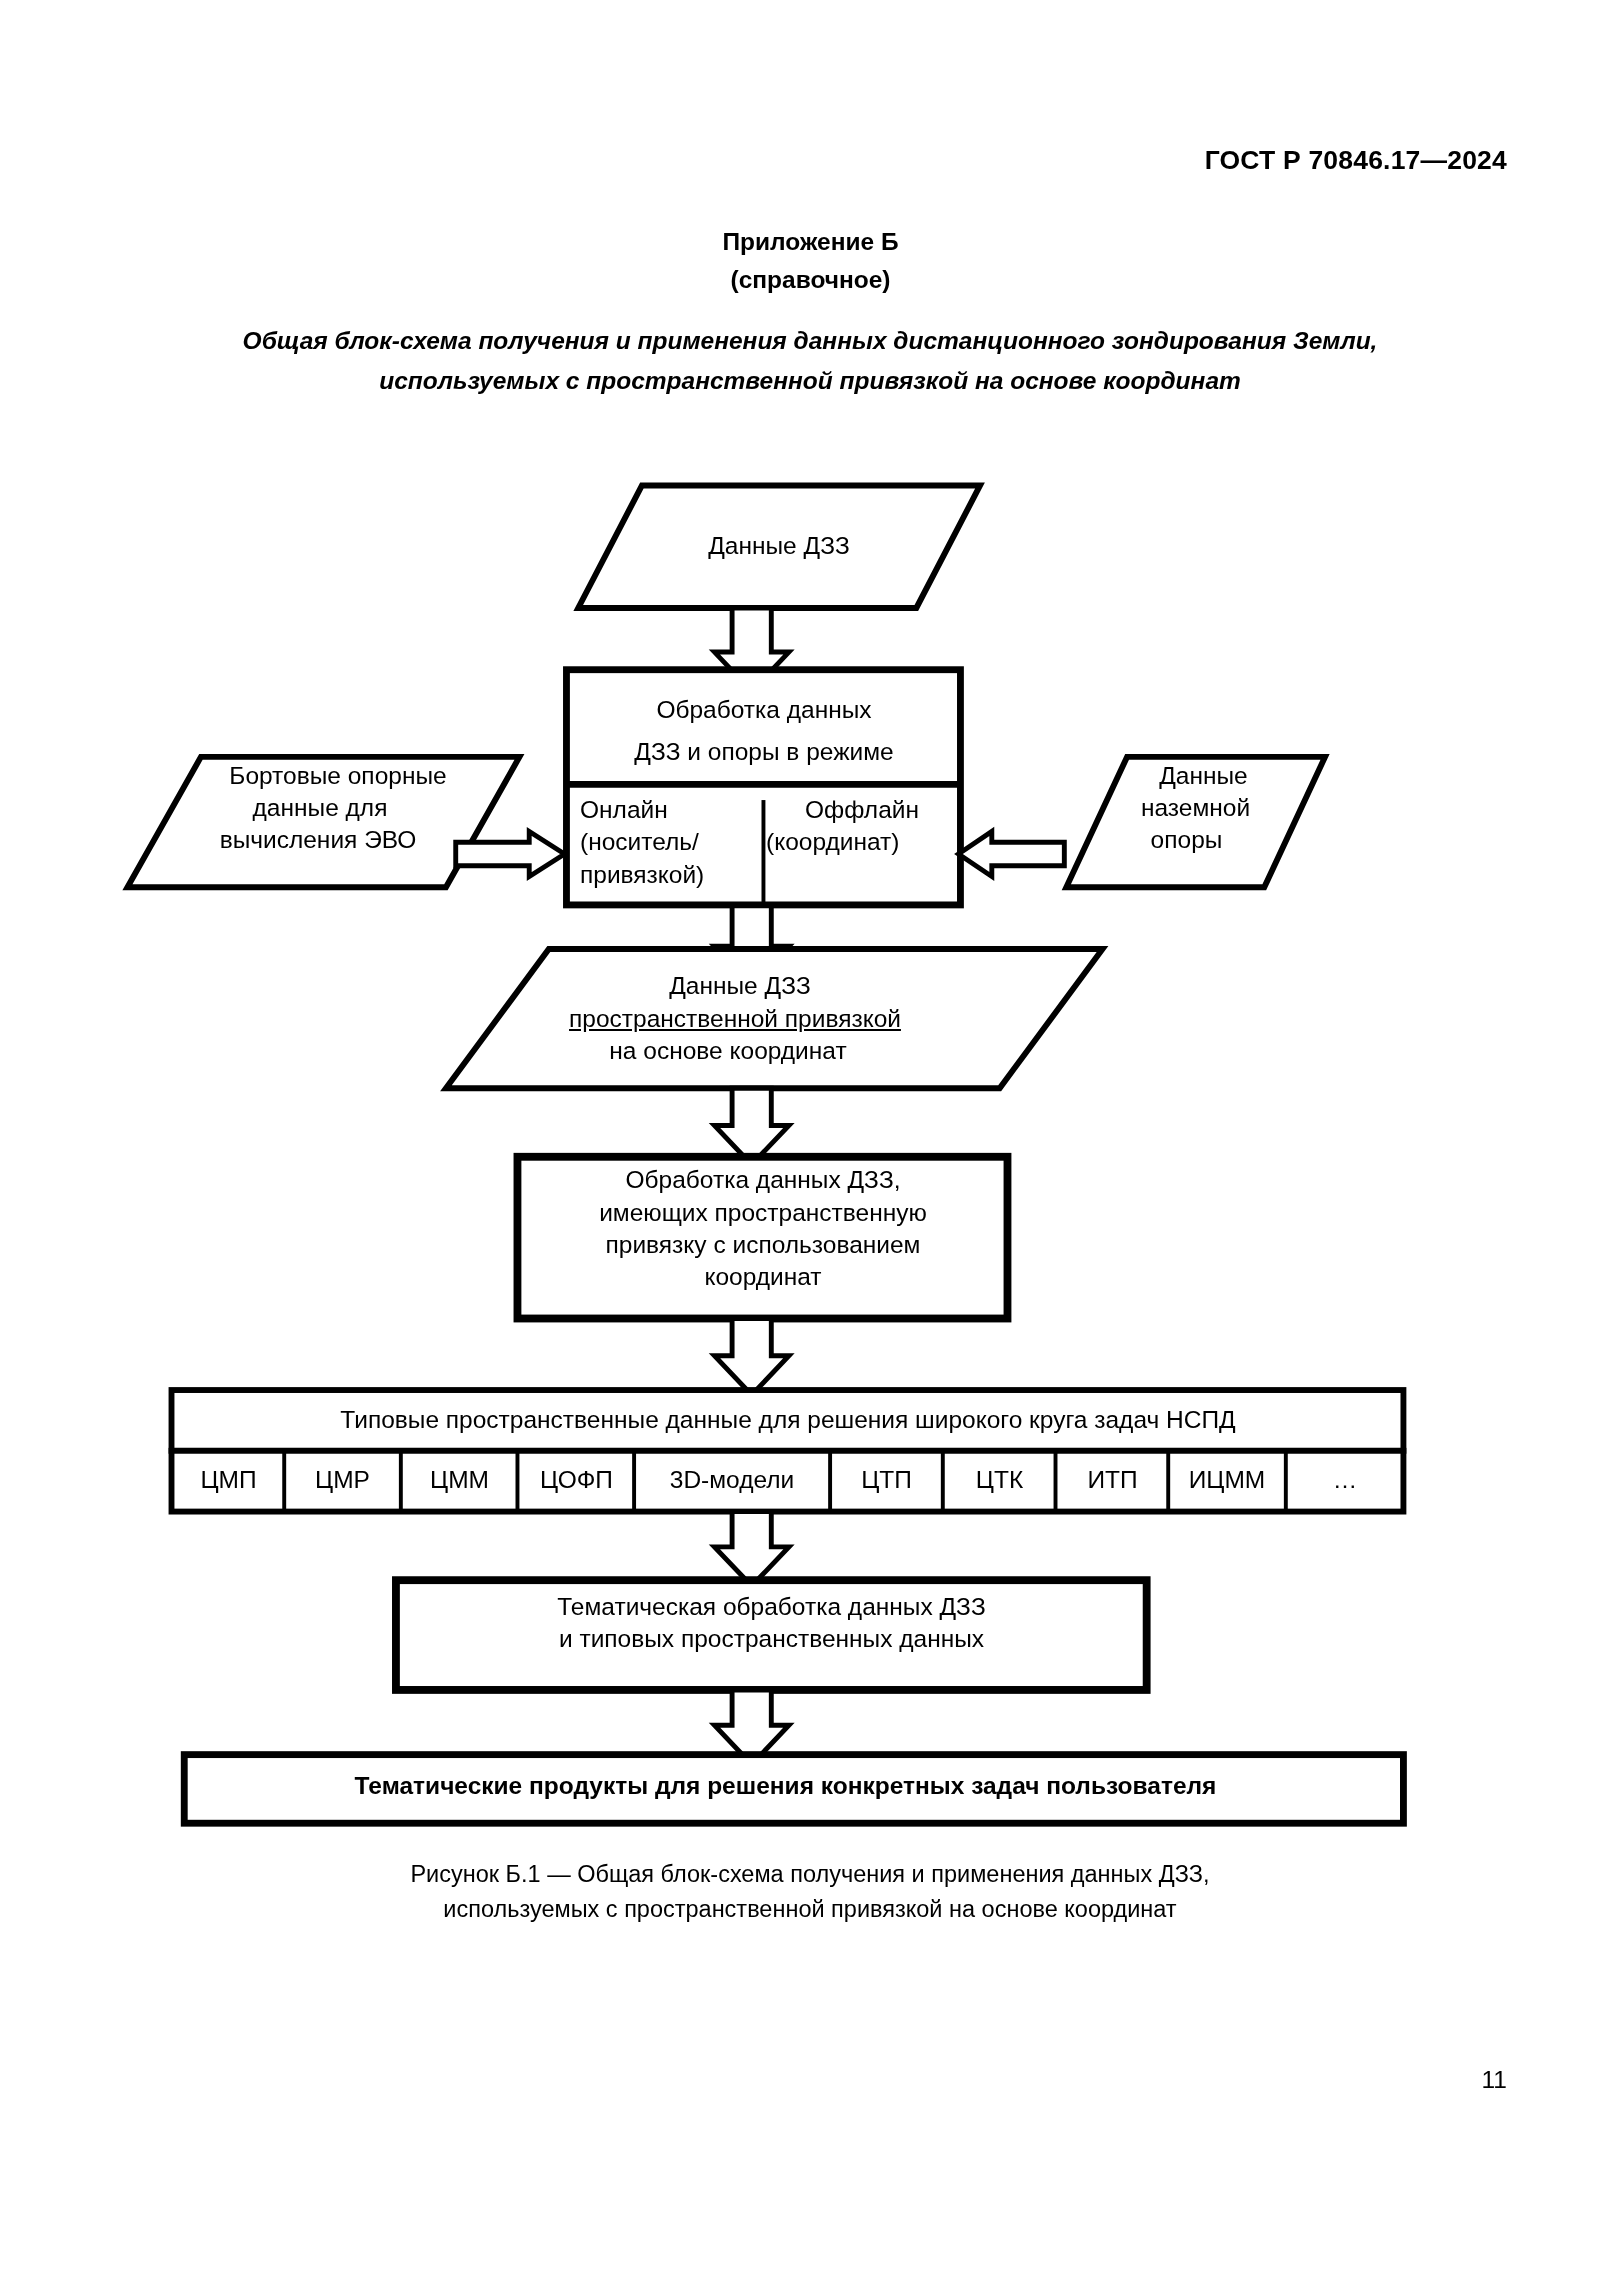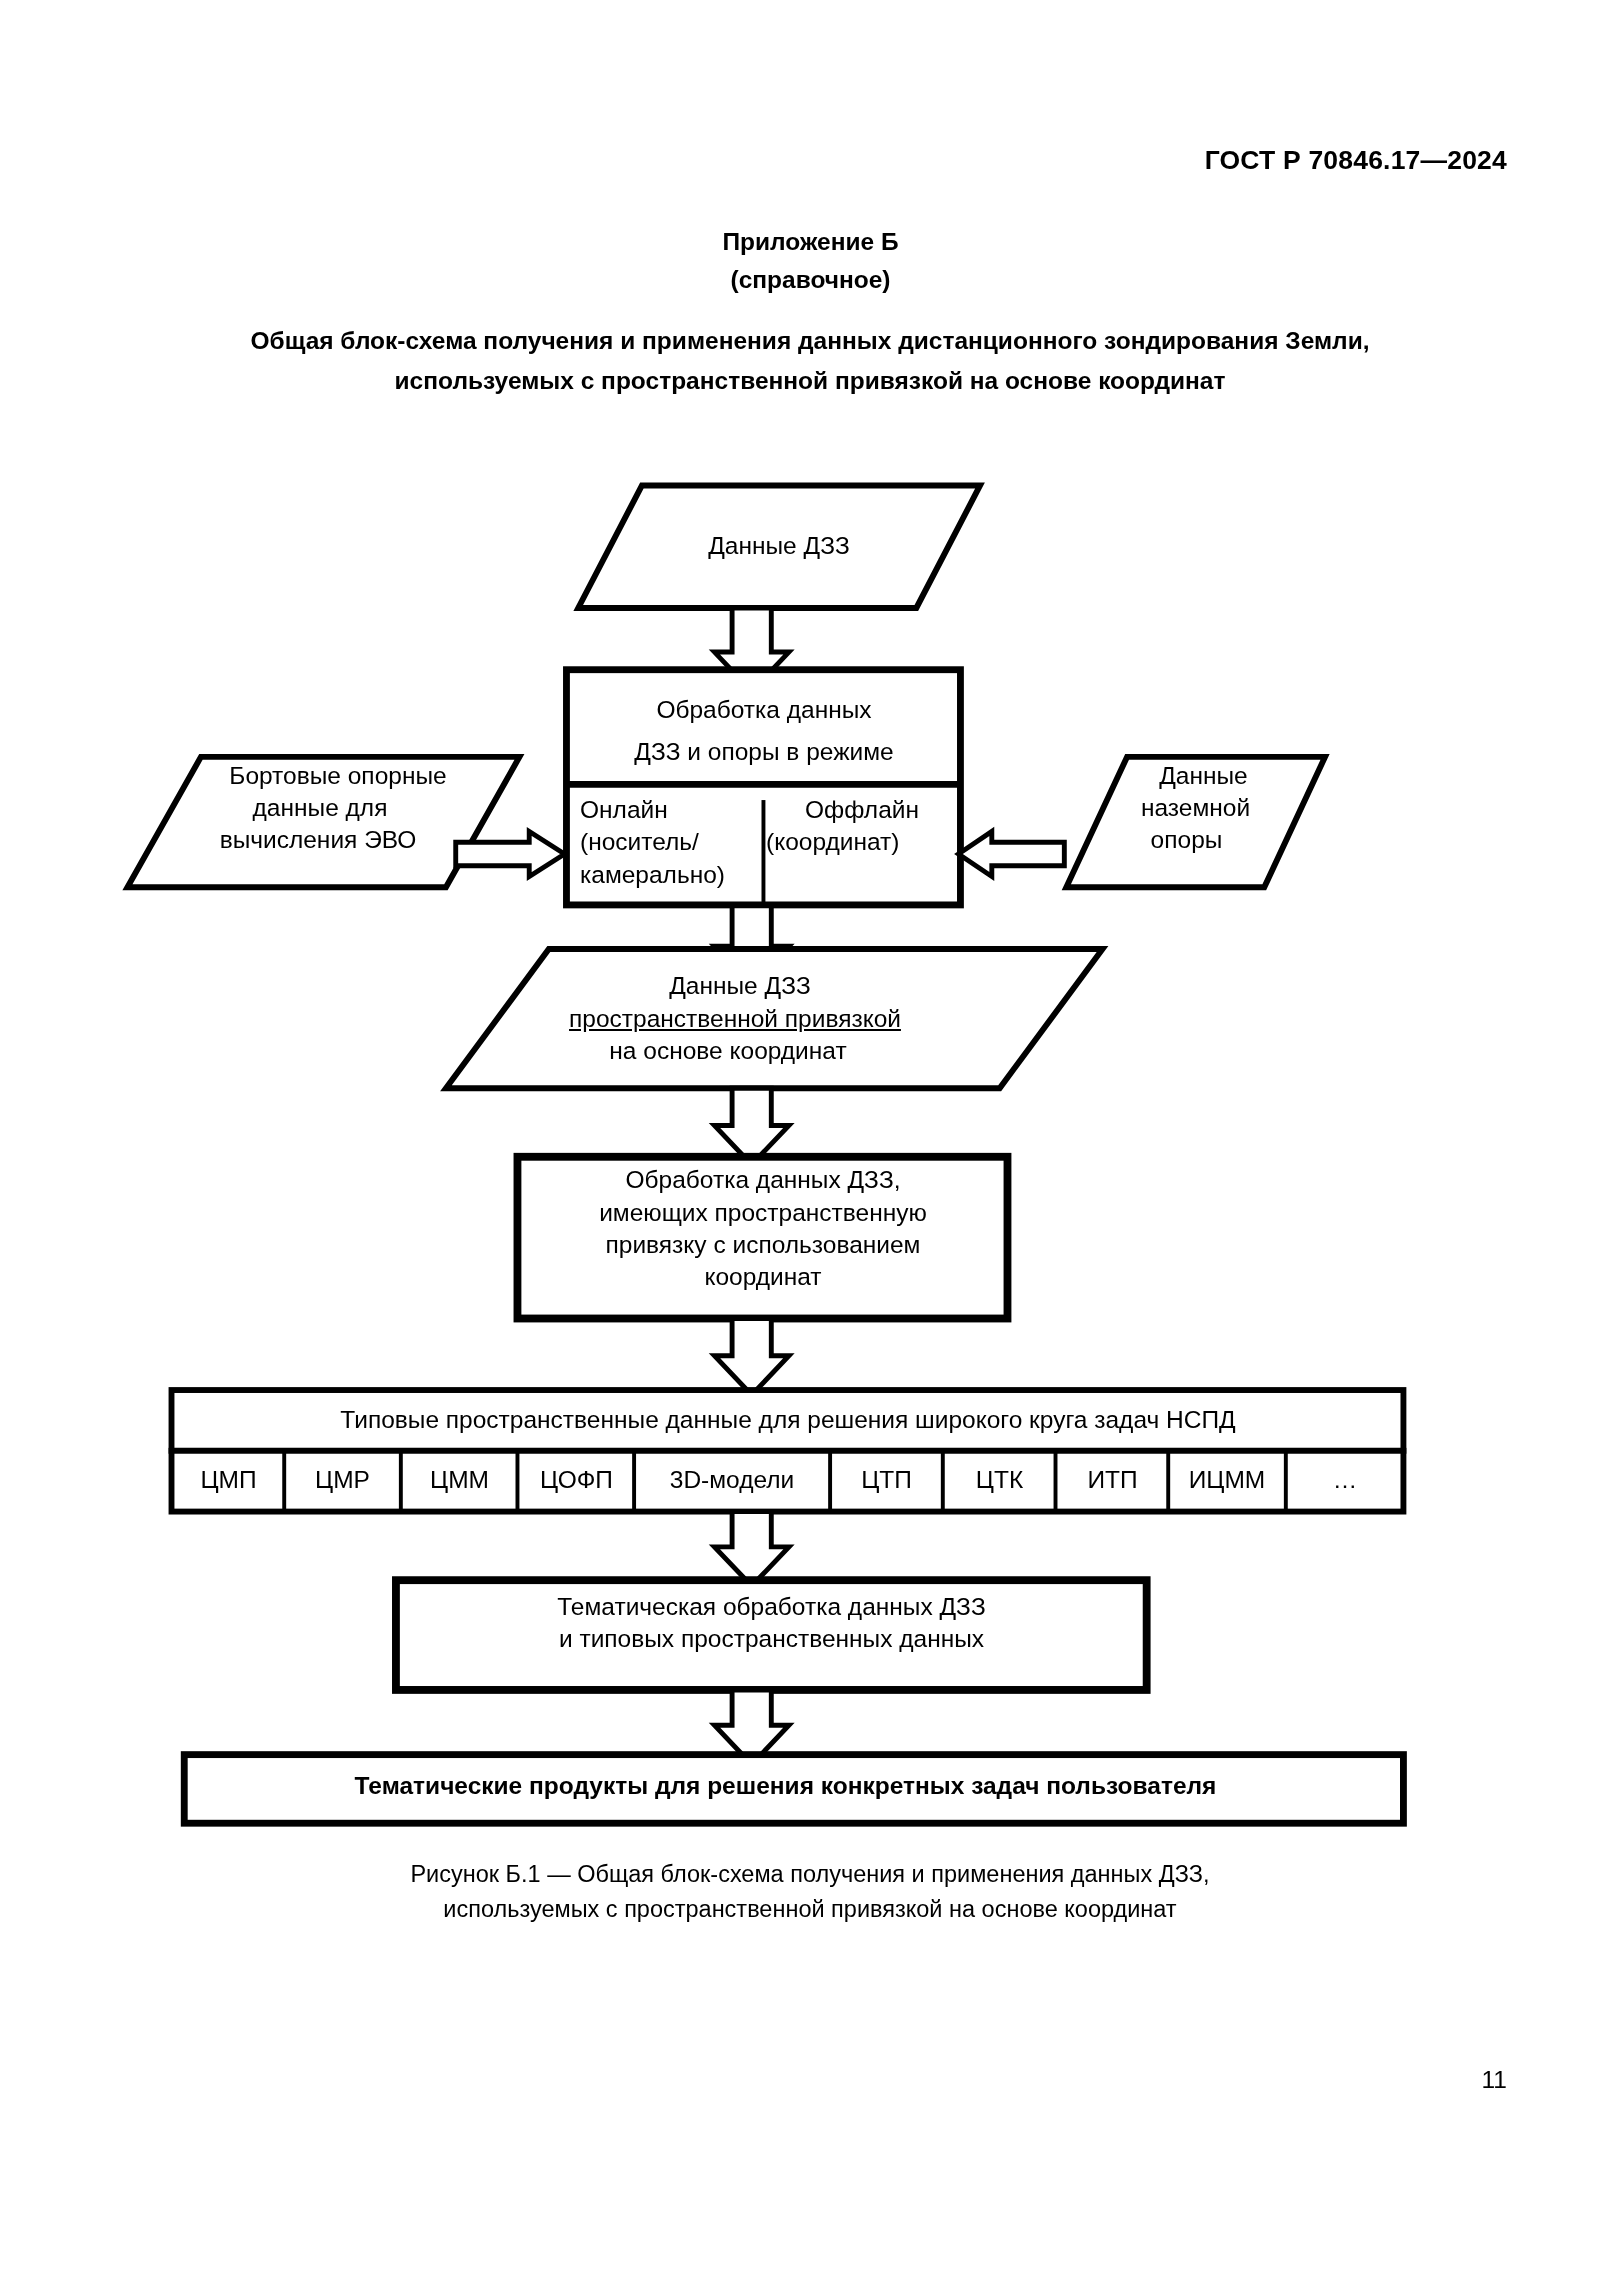--- a/index.html
+++ b/index.html
@@ -43,20 +43,21 @@
   }
   .main-title {
     position: absolute;
     top: 321px;
     left: 124px;
     width: 1372px;
     text-align: center;
     font-size: 24.5px;
     font-weight: bold;
     line-height: 40px;
+    font-style: italic;
   }
 
   
   #diagram {
     position: absolute;
     top: 0;
     left: 0;
     width: 1621px;
     height: 2293px;
   }
@@ -166,21 +167,21 @@
       </g>
     </svg>
 
     <div class="flow-label" style="left:578px; top:530px; width:402px;">Данные ДЗЗ</div>
 
     <div class="flow-label" style="left:567px; top:694px; width:394px;">Обработка данных</div>
     <div class="flow-label" style="left:567px; top:736px; width:394px;">ДЗЗ и опоры в режиме</div>
 
     <div class="flow-label left" style="left:580px; top:794px; width:186px;">Онлайн</div>
     <div class="flow-label left" style="left:580px; top:826px; width:186px;">(носитель/</div>
-    <div class="flow-label left" style="left:580px; top:859px; width:196px;">камерально)</div>
+    <div class="flow-label left" style="left:580px; top:859px; width:196px;">привязкой)</div>
 
     <div class="flow-label" style="left:764px; top:794px; width:196px;">Оффлайн</div>
     <div class="flow-label left" style="left:766px; top:826px; width:196px;">(координат)</div>
 
     <div class="flow-label" style="left:147px; top:760px; width:382px;">Бортовые опорные</div>
     <div class="flow-label" style="left:129px; top:792px; width:382px;">данные для</div>
     <div class="flow-label" style="left:127px; top:824px; width:382px;">вычисления ЭВО</div>
 
     <div class="flow-label" style="left:1076px; top:760px; width:255px;">Данные</div>
     <div class="flow-label" style="left:1068px; top:792px; width:255px;">наземной</div>

